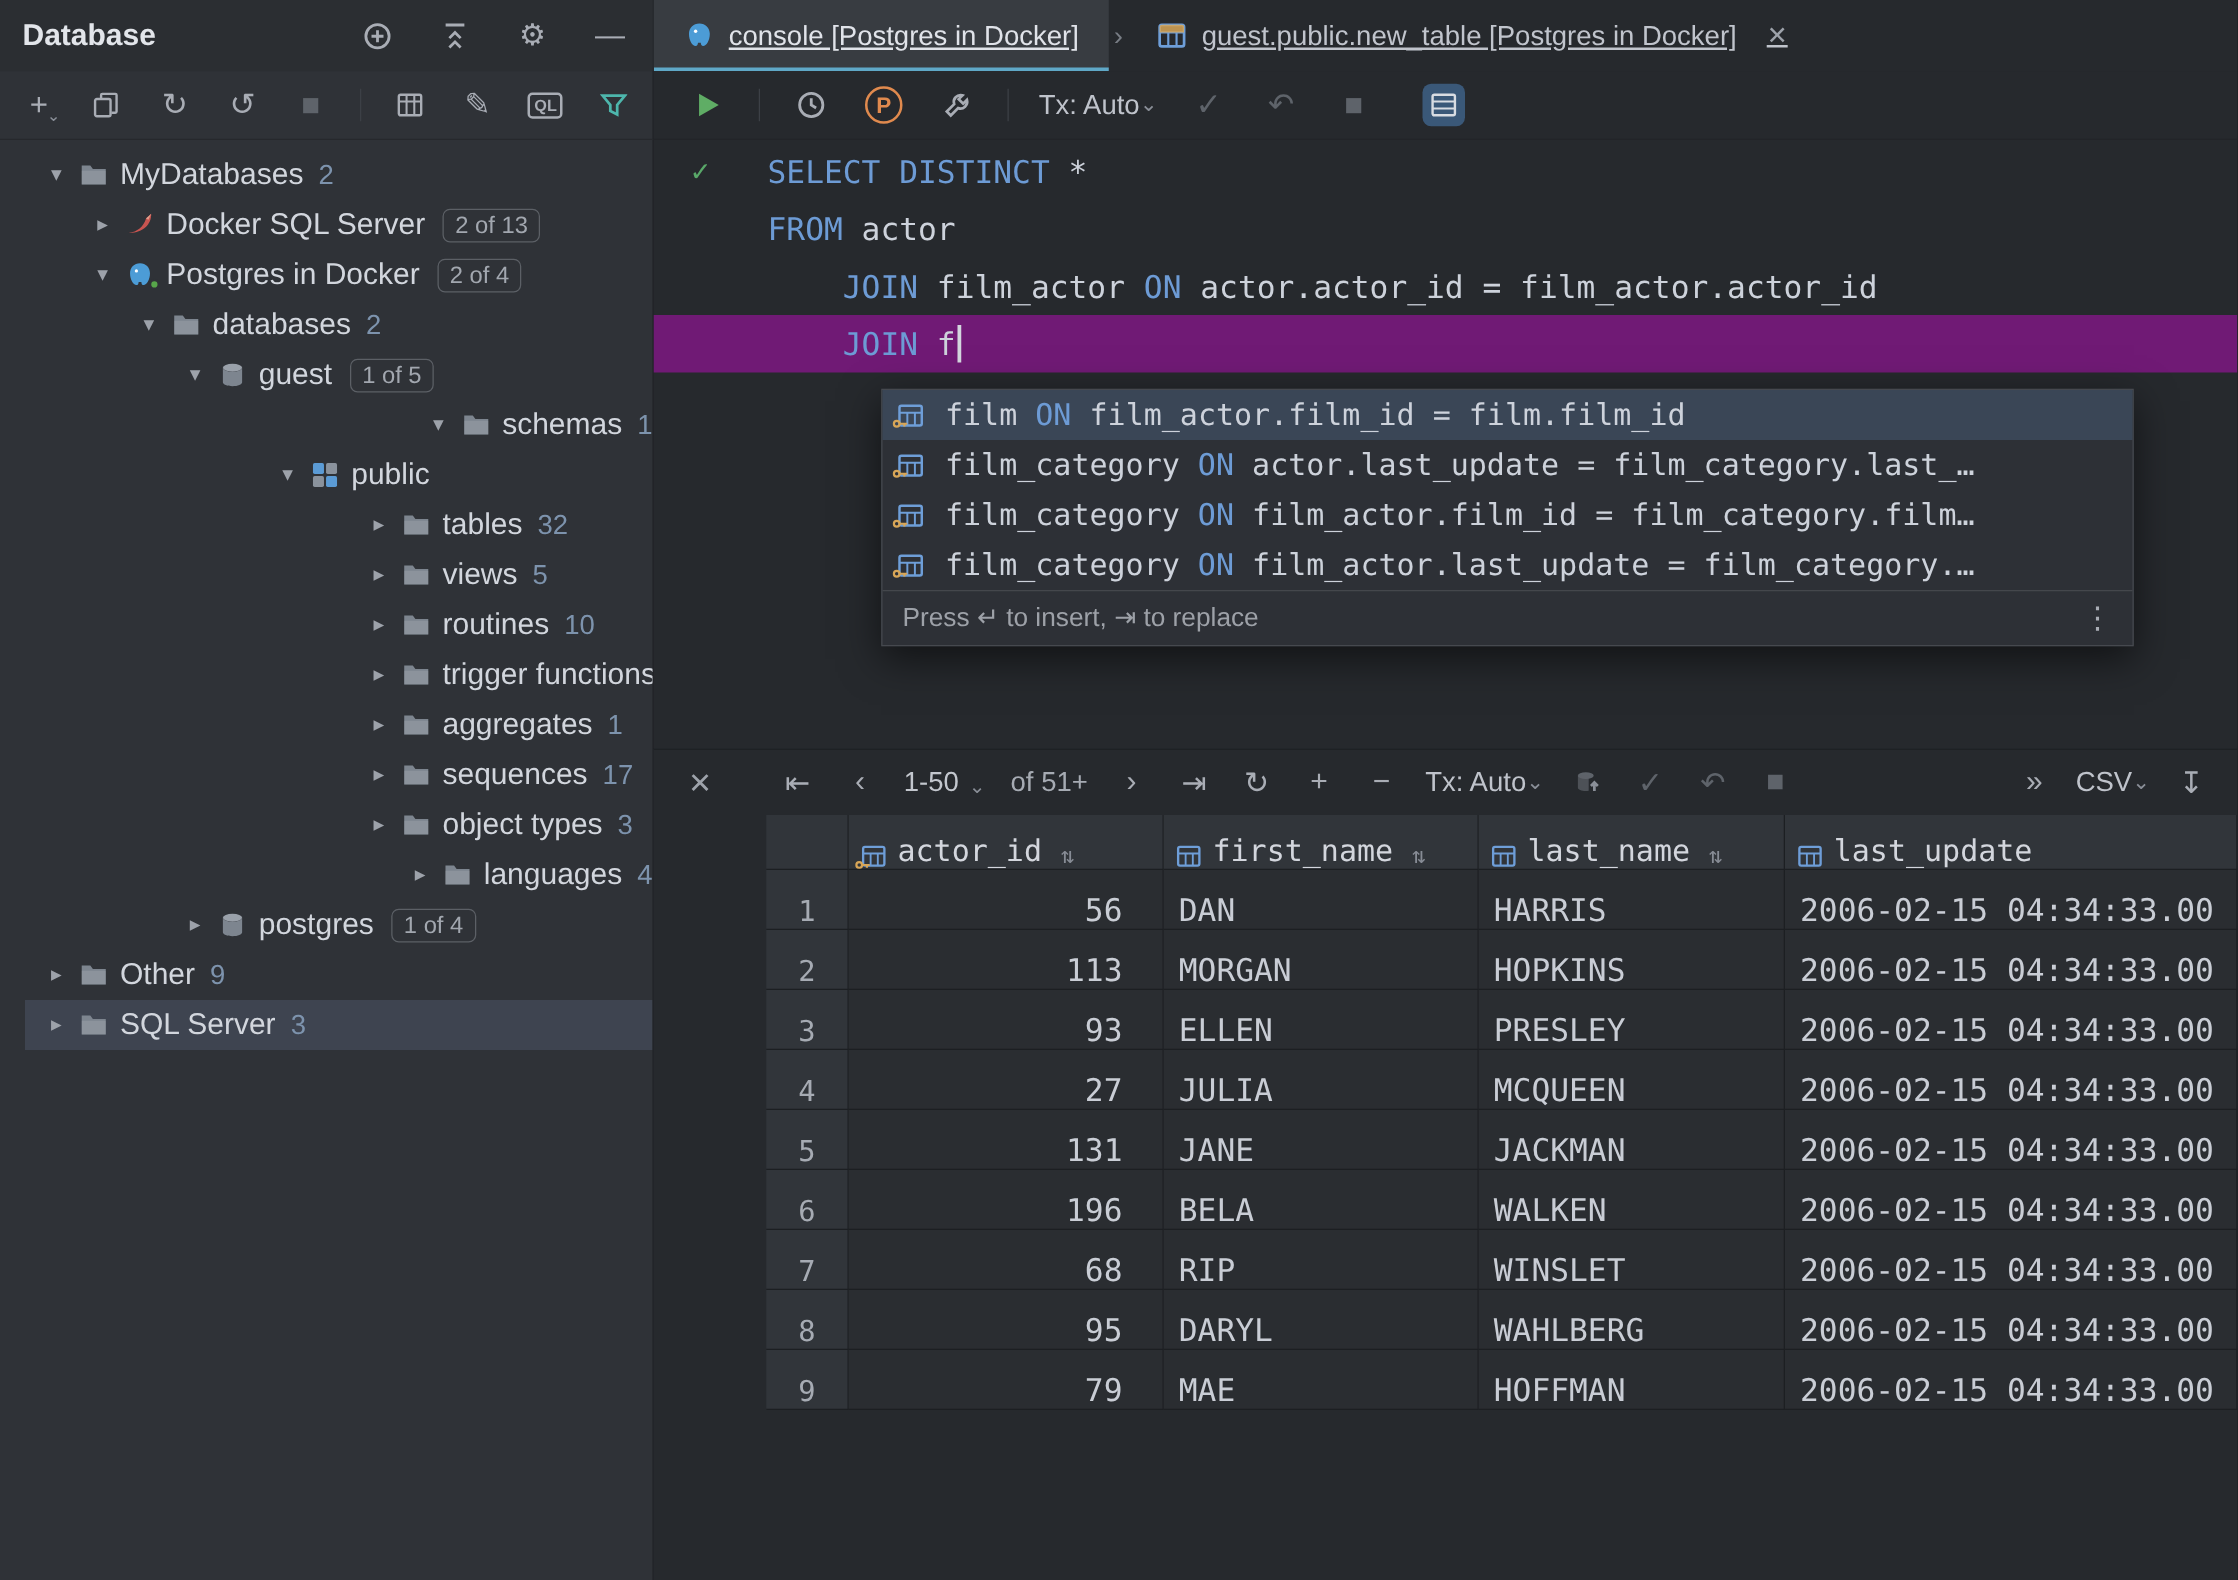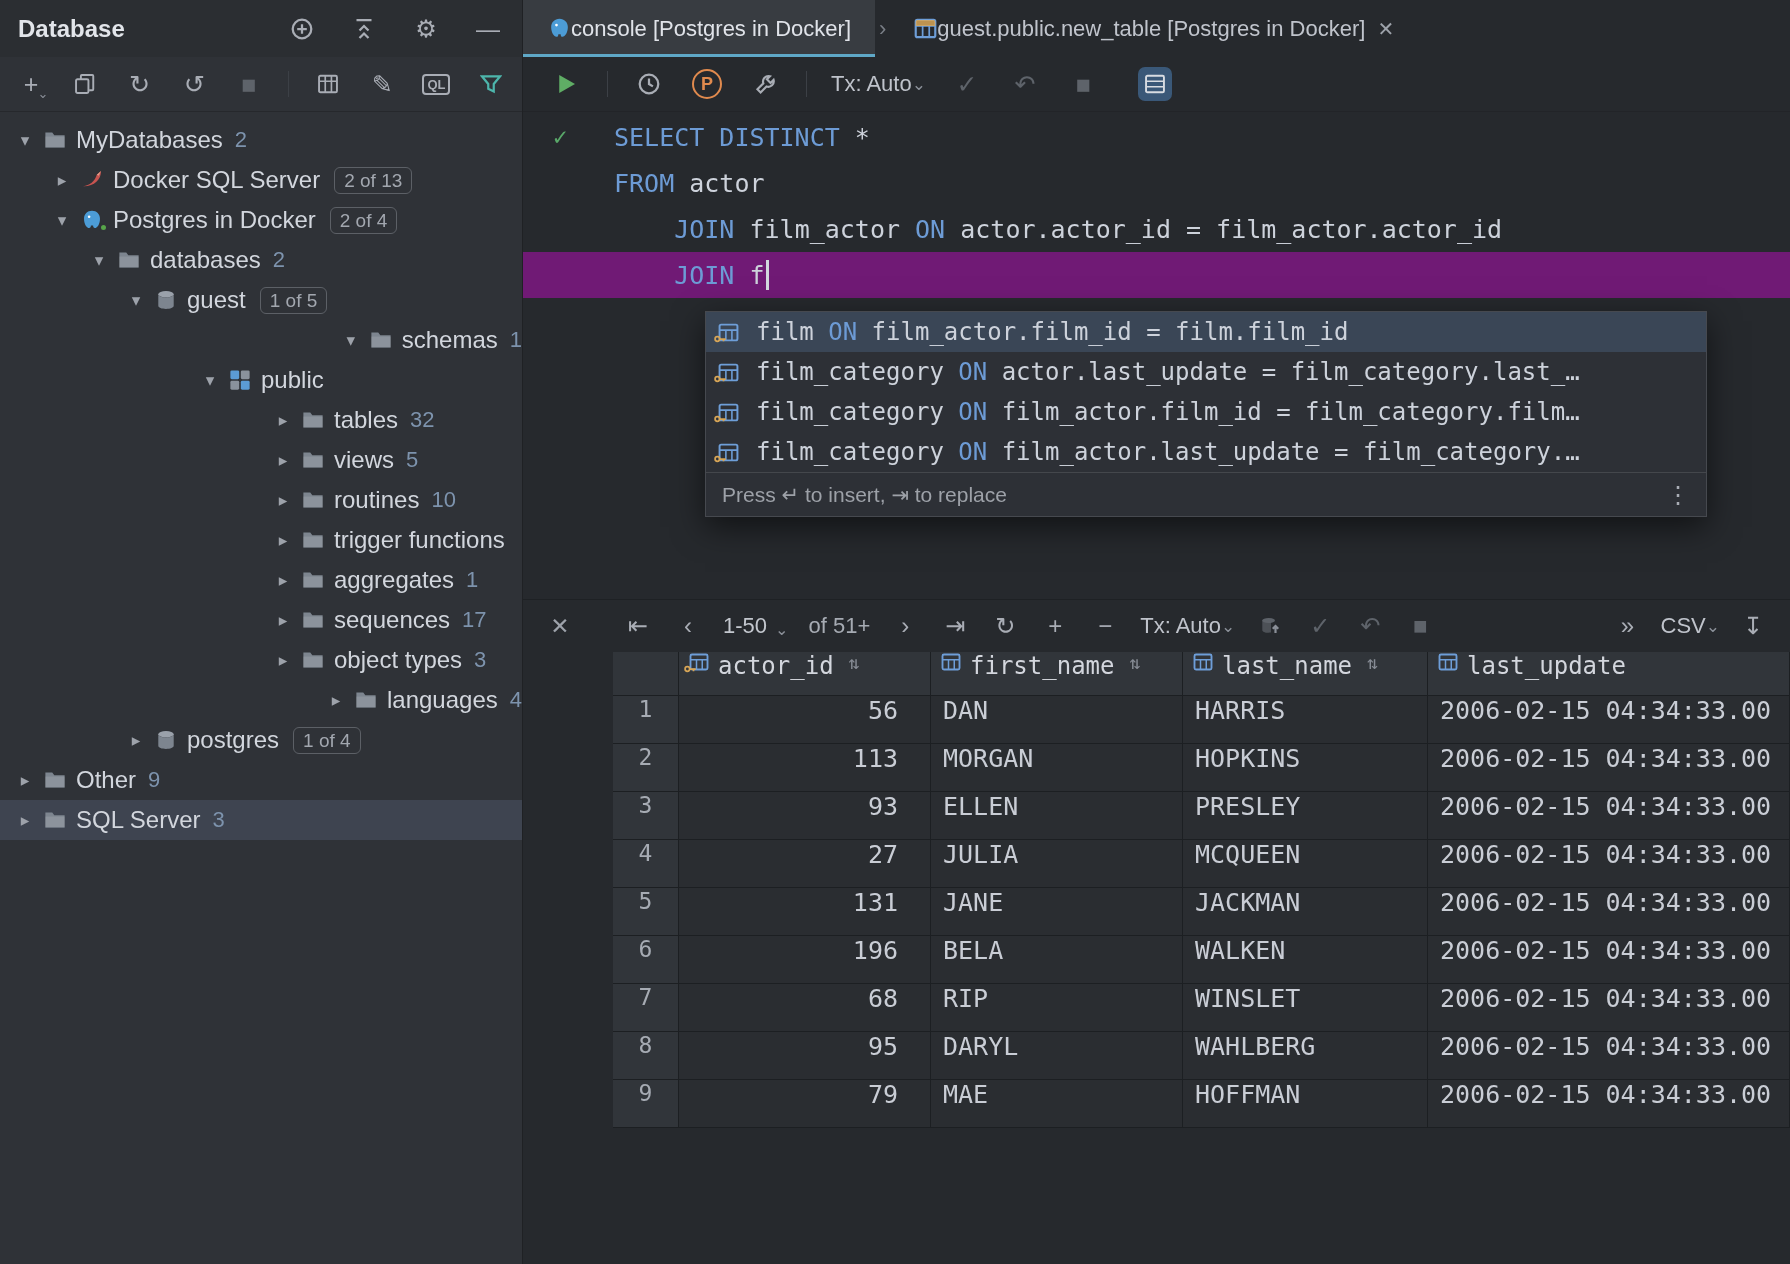--- a/index.html
+++ b/index.html
@@ -13,38 +13,38 @@
   .sb-title{font-size:24px;font-weight:700;color:#E2E5EA;}
   .sb-header-icons{margin-left:auto;display:flex;align-items:center;gap:30px;}
   .hbtn{width:32px;height:32px;display:flex;align-items:center;justify-content:center;color:#A9ADB5;font-size:24px;}
   .sb-toolbar{height:55px;flex:none;display:flex;align-items:center;padding:0 16px;gap:24px;border-bottom:1px solid #26282C;}
   .tbtn{width:34px;height:34px;display:flex;align-items:center;justify-content:center;color:#A9ADB5;font-size:25px;position:relative;}
   .tbtn .mini-caret{position:absolute;right:-2px;bottom:0;font-size:13px;color:#8A8F98;}
   .tbtn.dis{color:#5E636A;}
   .sep{width:1px;height:26px;background:#3C4046;flex:none;}
   .ql-box{font-size:13px;font-weight:700;border:2px solid #A9ADB5;border-radius:4px;padding:1px 3px;color:#A9ADB5;}
 
-  .tree{flex:1;overflow:hidden;padding-top:8px;}
+  .tree{flex:1;overflow:hidden;padding-top:8px;padding-left:20px;}
   .trow{display:flex;align-items:center;height:40px;white-space:nowrap;}
   .trow.sel{background:#3E4450;}
   .chev{width:30px;flex:none;text-align:center;color:#9DA2AA;font-size:17px;}
   .trow.open .chev::before{content:"▾";}
   .trow.closed .chev::before{content:"▸";}
   .ticon{width:30px;flex:none;display:flex;align-items:center;justify-content:center;position:relative;}
   .run-dot{position:absolute;right:-1px;bottom:-1px;width:9px;height:9px;border-radius:50%;background:#57A64A;border:2px solid #2F3237;}
   .tlabel{margin-left:6px;font-size:24px;color:#D2D6DD;}
   .tcount{margin-left:12px;font-size:22px;color:#7D93AD;}
   .tbadge{margin-left:14px;font-size:19px;line-height:25px;color:#A2A7AF;border:1px solid #5C6066;border-radius:6px;padding:0 9px;}
   .lv0{padding-left:10px;} .lv1{padding-left:47px;} .lv2{padding-left:84px;}
   .lv3{padding-left:121px;} .lv4{padding-left:158px;justify-content:flex-end;} .lv5{padding-left:195px;} .lv6{padding-left:232px;margin-left:36px;}
 
   
   .main{flex:1;display:flex;flex-direction:column;min-width:0;}
   .tabbar{height:57px;flex:none;display:flex;align-items:stretch;background:#26292D;}
-  .tab{display:flex;align-items:center;gap:0;padding:0 24px;font-size:22px;color:#C0C4CC;}
+  .tab{display:flex;align-items:center;gap:12px;padding:0 24px;font-size:22px;color:#C0C4CC;text-decoration:underline;}
   .tab.active{background:#383C41;box-shadow:inset 0 -3px 0 #5FA8C7;color:#E0E3E9;}
   .tab-close{margin-left:12px;color:#9DA2AA;font-size:20px;}
   .hidden-tabs{align-self:center;color:#787D85;font-size:22px;margin:0 4px;}
 
   .etoolbar{height:55px;flex:none;display:flex;align-items:center;padding:0 26px;gap:24px;background:#26292D;border-bottom:1px solid #222428;}
   .ebtn{width:34px;height:34px;display:flex;align-items:center;justify-content:center;font-size:25px;color:#A9ADB5;}
   .ebtn.dis{color:#5E636A;}
   .tx{display:flex;align-items:center;gap:0;font-size:22px;color:#BFC3CB;}
   .tx .caret{font-size:17px;color:#8A8F98;}
   .pg-badge{width:30px;height:30px;border-radius:50%;border:2.5px solid #E08A4E;color:#E08A4E;display:flex;align-items:center;justify-content:center;font-size:18px;font-weight:700;}
@@ -78,21 +78,21 @@
   .rbtn.dis{color:#5E636A;}
   .rt-close{margin-right:28px;font-size:23px;color:#9DA2AA;}
   .pag{display:flex;align-items:flex-end;gap:8px;font-size:22px;color:#C3C7CE;}
   .pag .caret{font-size:16px;color:#8A8F98;}
   .pag-total{font-size:22px;color:#A6ABB3;}
   .rt-right{margin-left:auto;display:flex;align-items:center;gap:18px;}
 
   .grid{margin-left:90px;flex:none;font-family:"DejaVu Sans Mono",monospace;}
   .grow{display:flex;height:48px;}
   .ghead{display:flex;height:44px;}
-  .gcell{display:flex;align-items:flex-start;border-right:1px solid #1C1F22;border-bottom:1px solid #1C1F22;overflow:hidden;white-space:nowrap;}
+  .gcell{display:flex;align-items:flex-end;border-right:1px solid #1C1F22;border-bottom:1px solid #1C1F22;overflow:hidden;white-space:nowrap;}
   .c0{width:66px;flex:none;justify-content:center;}
   .c1{width:252px;flex:none;}
   .c2{width:252px;flex:none;}
   .c3{width:245px;flex:none;}
   .c4{width:362px;flex:none;}
   .hcell{background:#31353A;gap:9px;padding:0 10px;font-size:24px;color:#D3D6DD;}
   .hicon{position:relative;display:flex;align-items:center;flex:none;}
   .hicon .keymini{position:absolute;left:-6px;bottom:-4px;}
   .sort{font-size:18px;color:#878C95;margin-left:6px;}
   .gut{background:#31353A;color:#A6ABB3;font-size:23px;}

